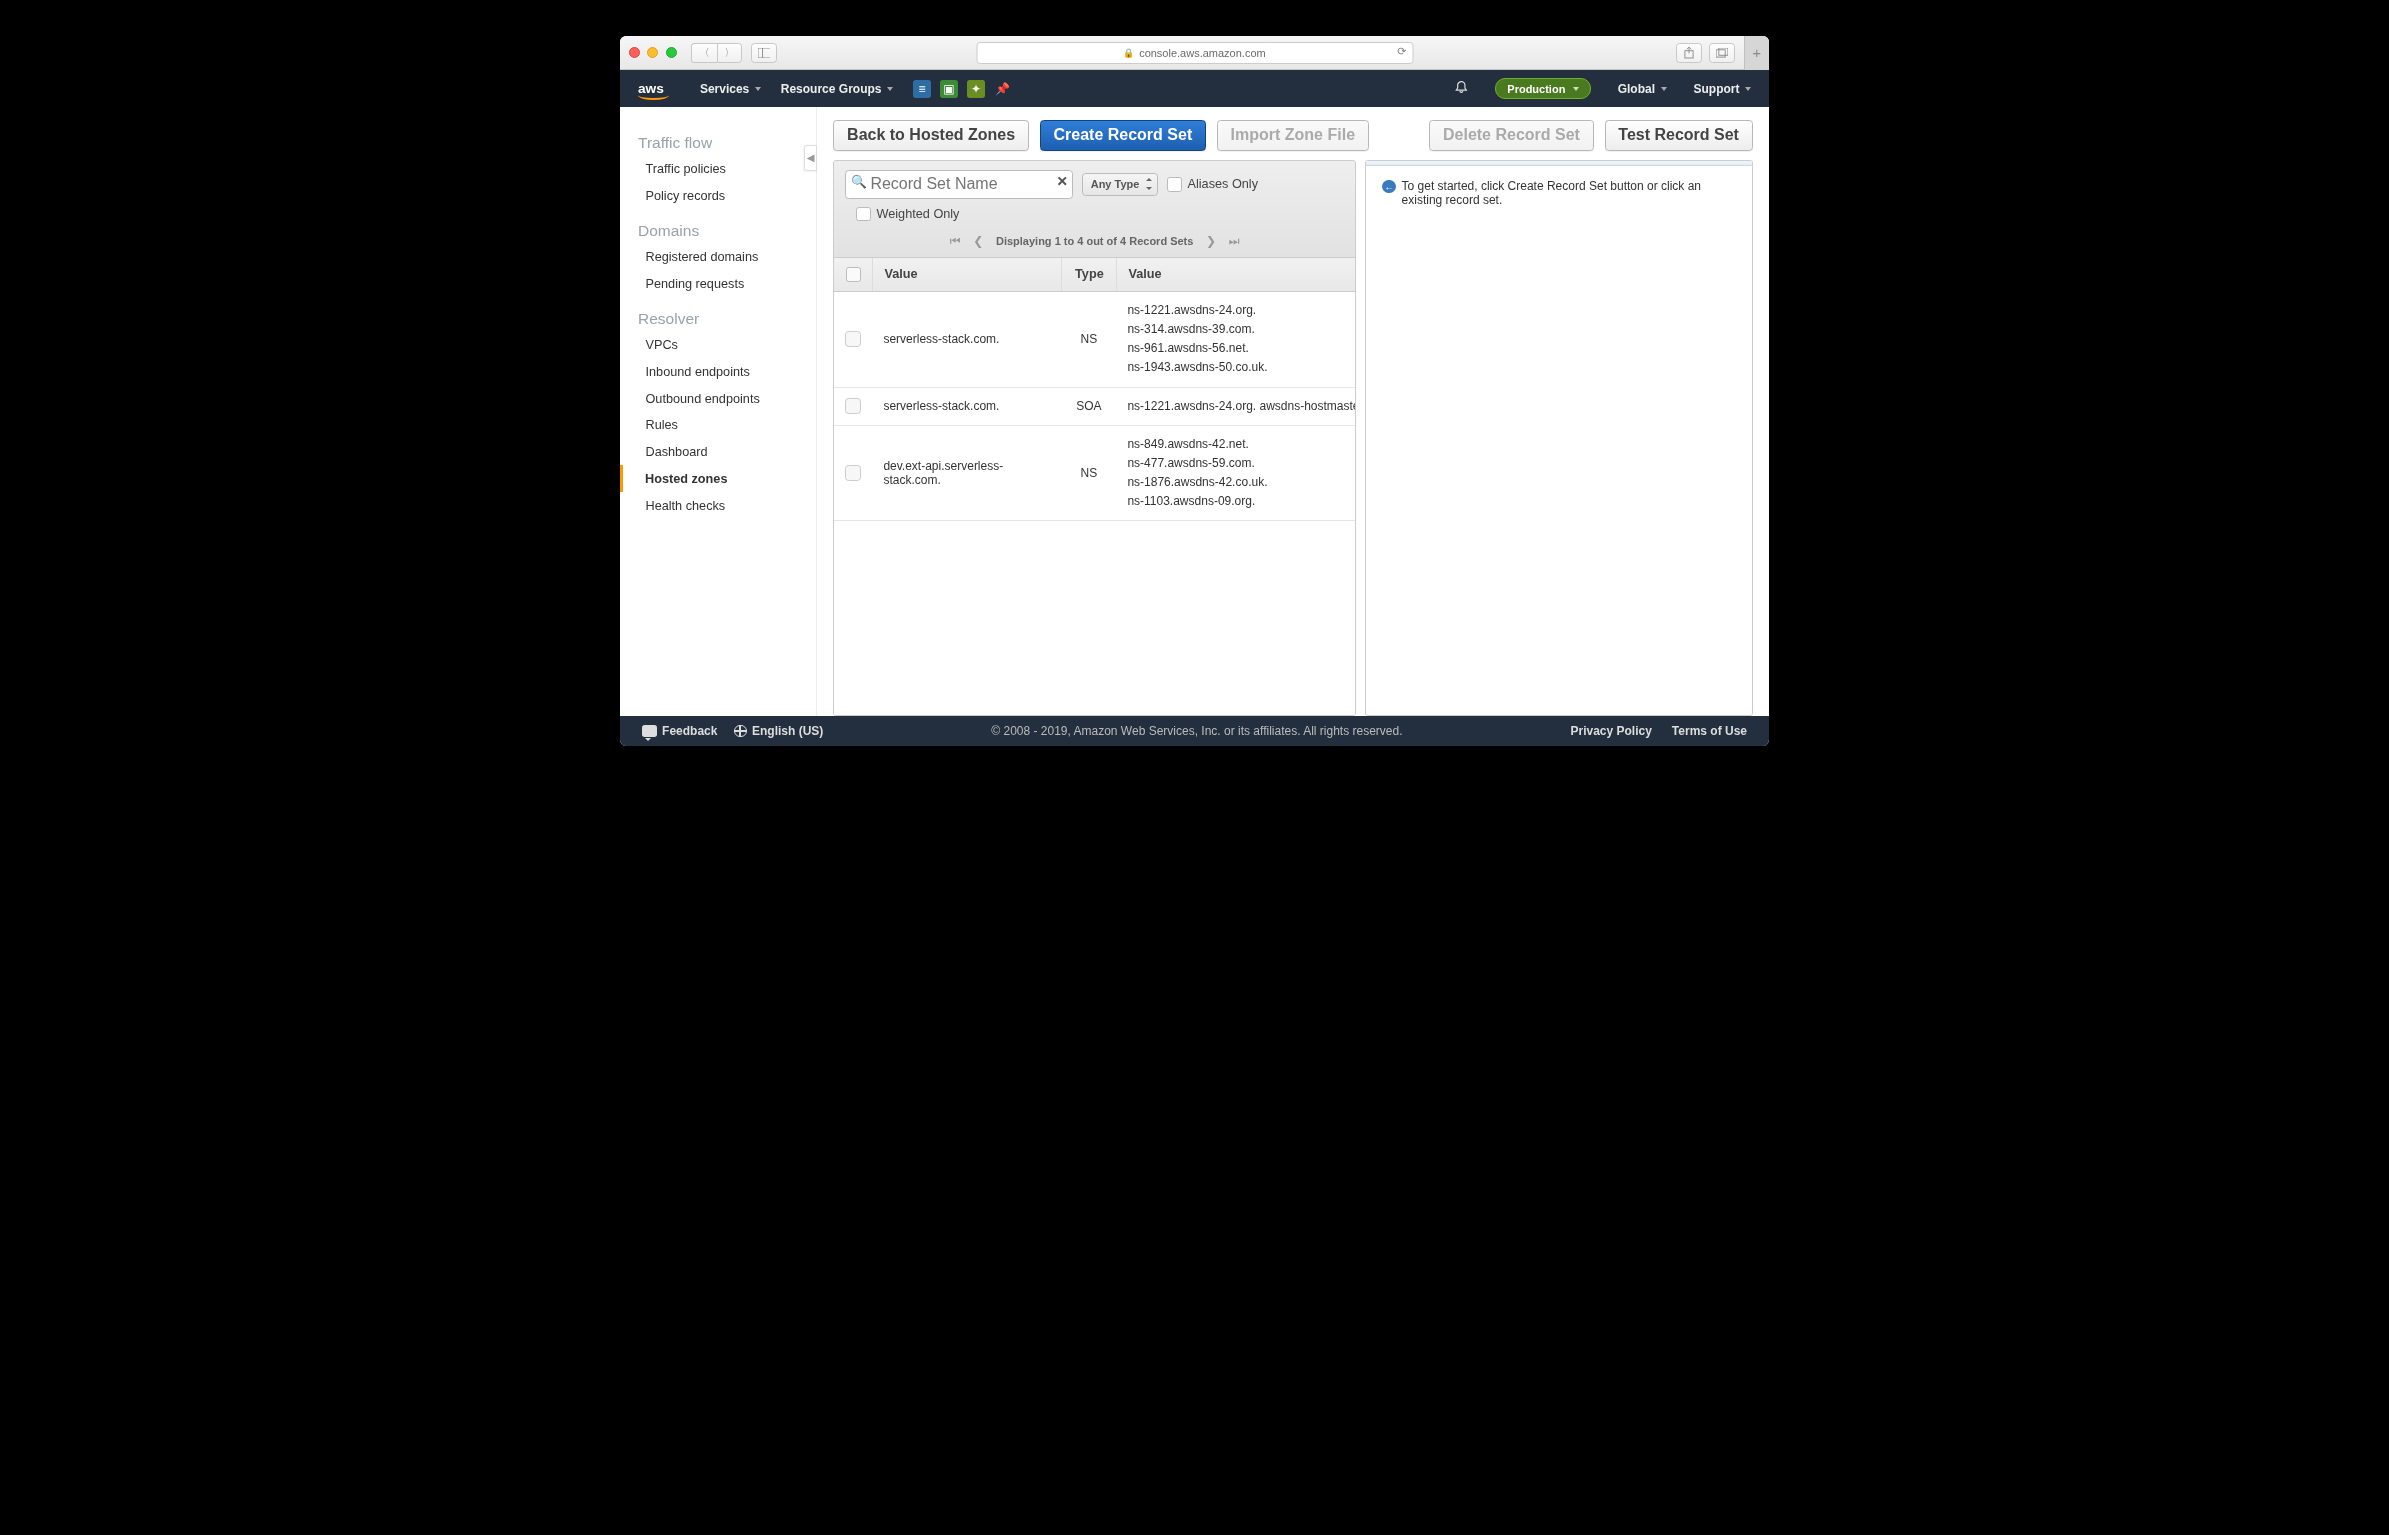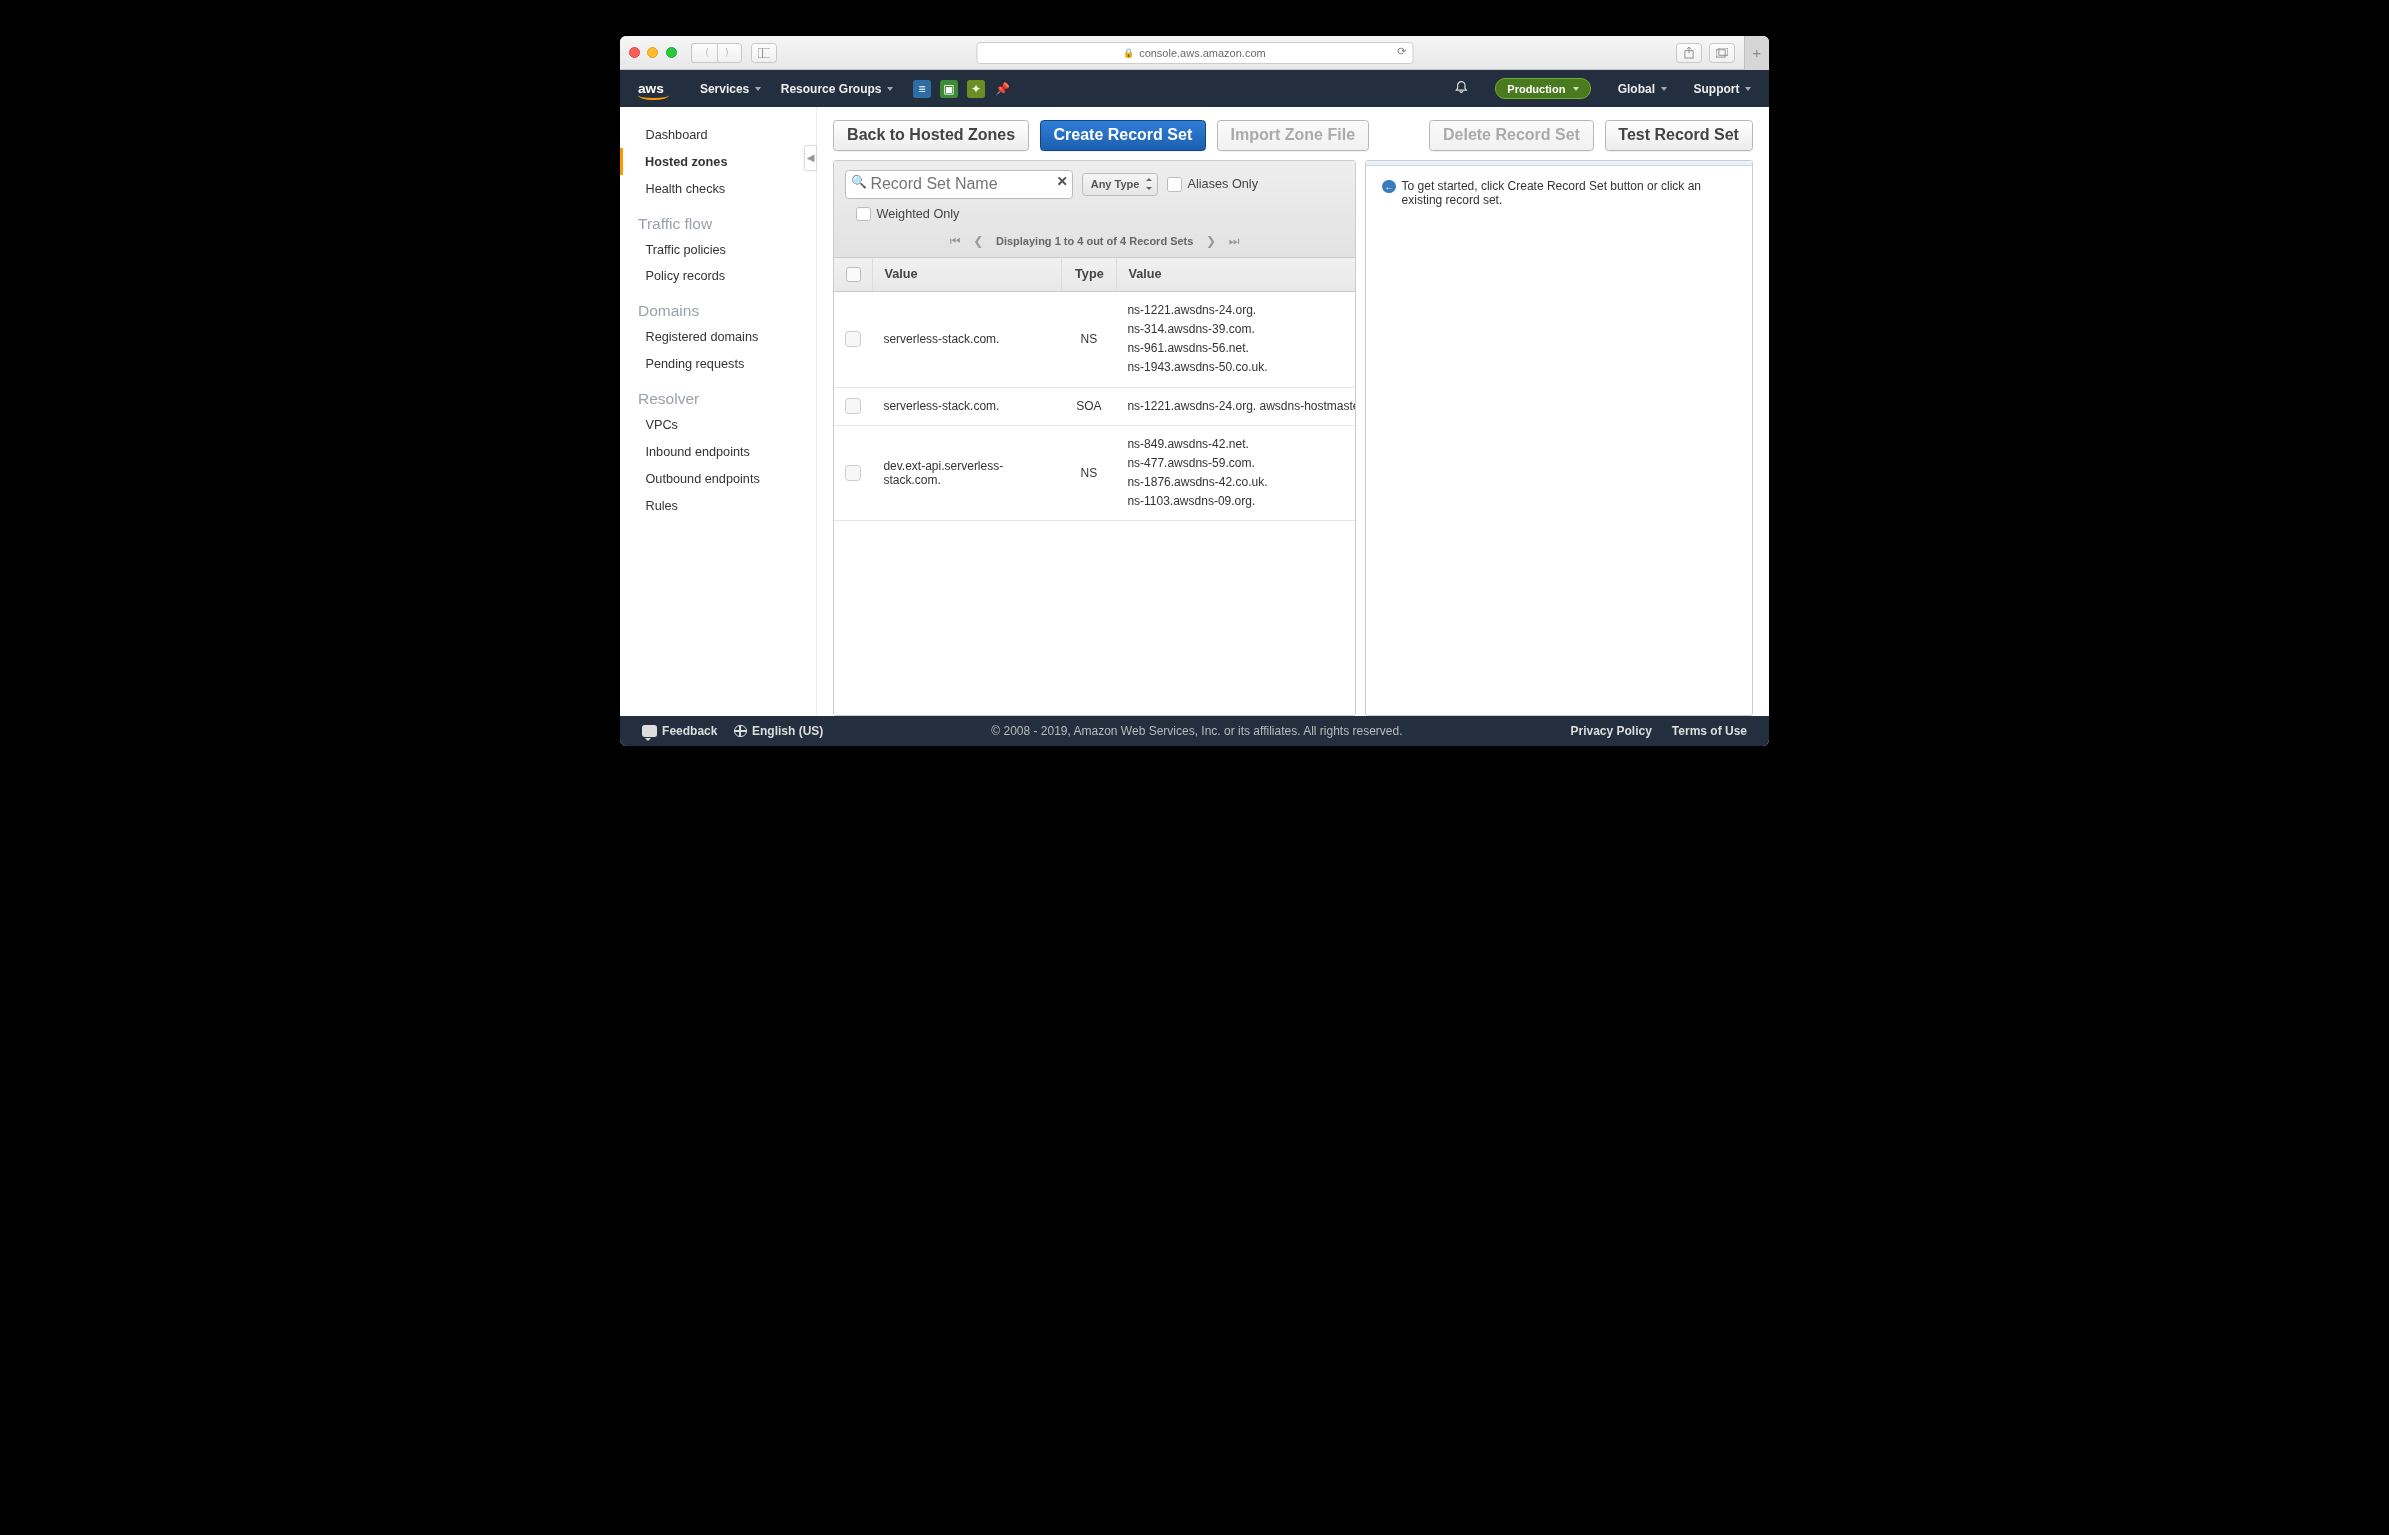--- a/index.html
+++ b/index.html
@@ -176,37 +176,37 @@
           <span>Support</span>
           <span class="caret-d"></span>
         </span>
     </div>
   </div>
 
   <div class="content">
 
     <div class="sidebar">
       <div class="side-collapse">◀</div>
-      <div id="sidebar-primary">
-          <div class="side-item">Dashboard</div>
-          <div class="side-item active">Hosted zones</div>
-          <div class="side-item">Health checks</div>
-        </div>
       <div id="sidebar-sections">
           <div class="side-head">Traffic flow</div>
           <div class="side-item">Traffic policies</div>
           <div class="side-item">Policy records</div>
           <div class="side-head">Domains</div>
           <div class="side-item">Registered domains</div>
           <div class="side-item">Pending requests</div>
           <div class="side-head">Resolver</div>
           <div class="side-item">VPCs</div>
           <div class="side-item">Inbound endpoints</div>
           <div class="side-item">Outbound endpoints</div>
           <div class="side-item">Rules</div>
+        </div>
+      <div id="sidebar-primary">
+          <div class="side-item">Dashboard</div>
+          <div class="side-item active">Hosted zones</div>
+          <div class="side-item">Health checks</div>
         </div>
     </div>
 
     <div class="main">
       <div class="toolbar">
         <button class="tb-btn">Back to Hosted Zones</button>
         <button class="tb-btn primary">Create Record Set</button>
         <button class="tb-btn disabled">Import Zone File</button>
         <div class="tb-spacer"></div>
         <button class="tb-btn disabled">Delete Record Set</button>

